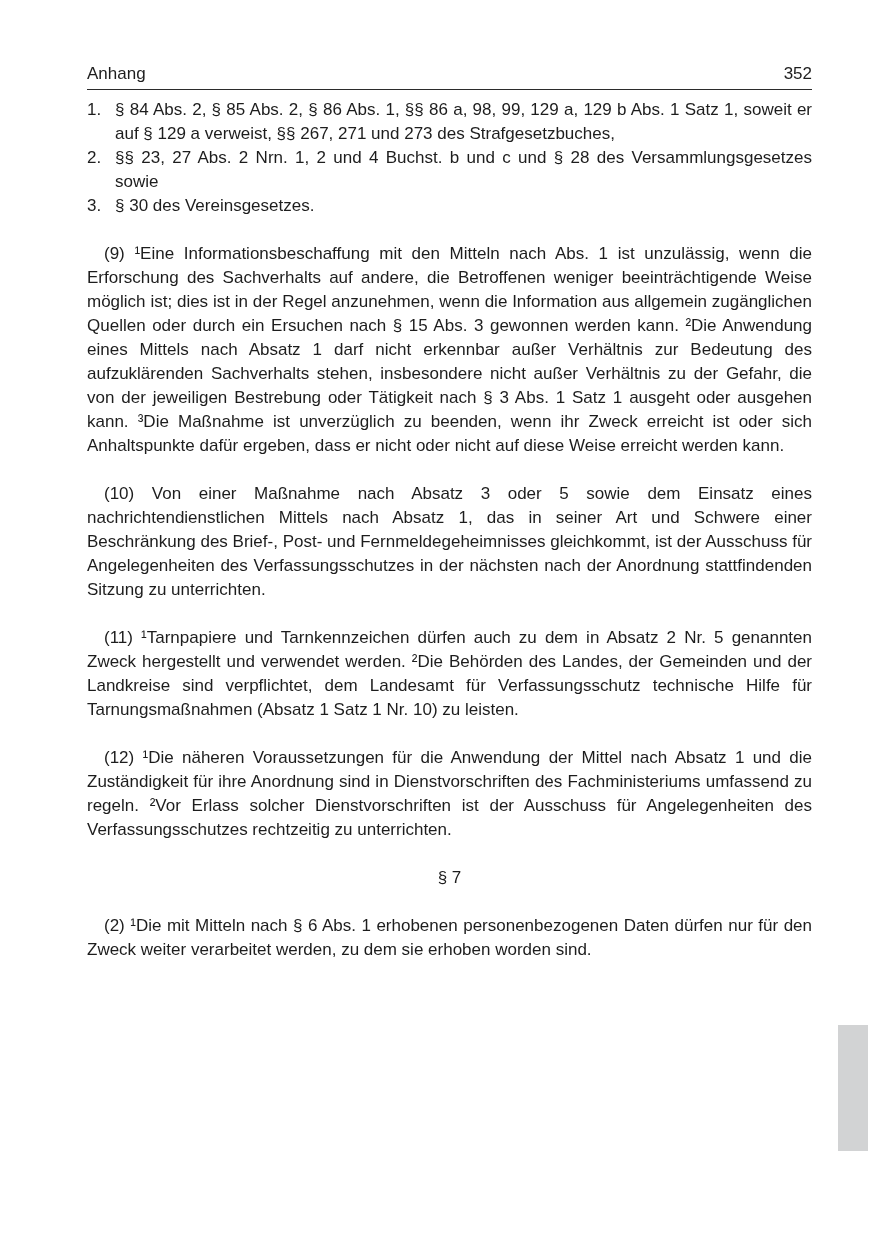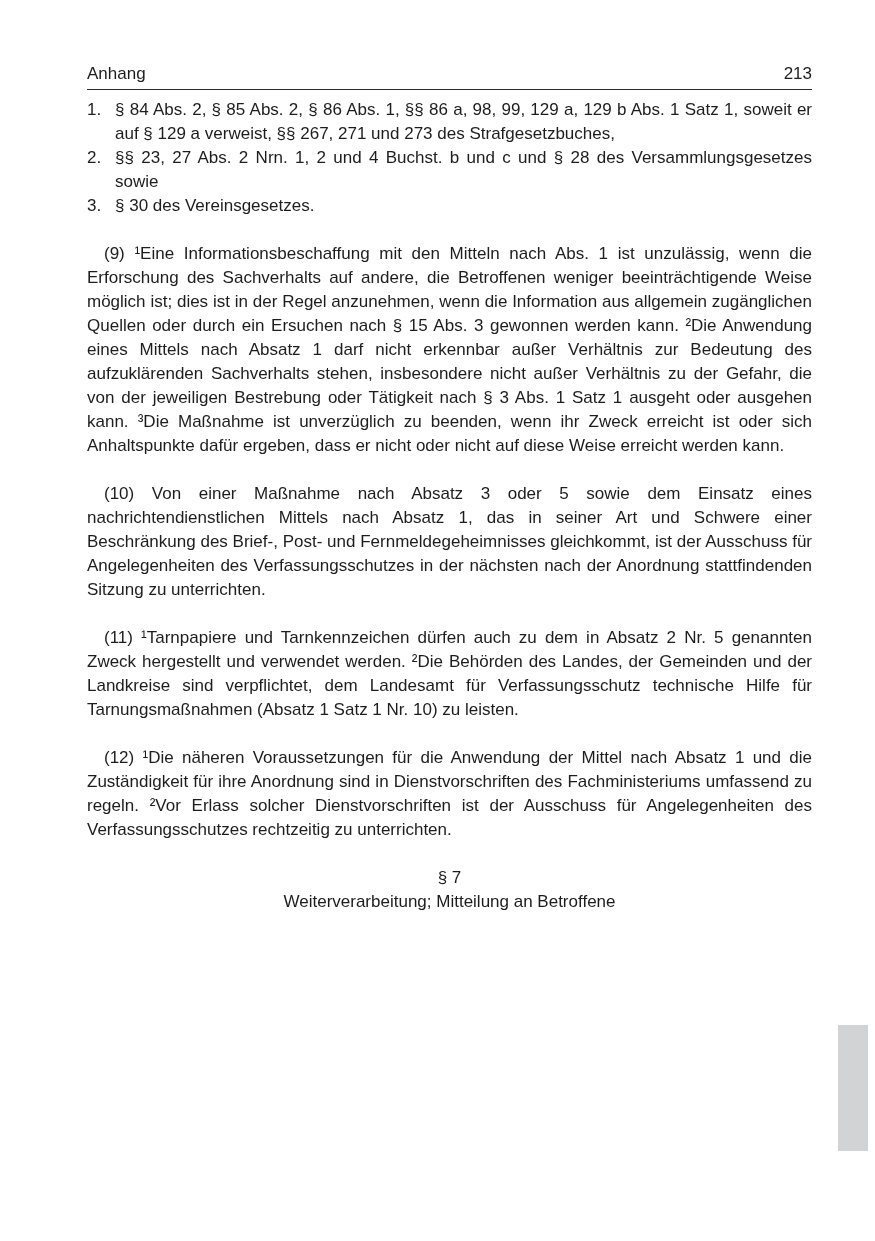--- a/index.html
+++ b/index.html
@@ -51,21 +51,21 @@
     background: #d2d3d4;
   }
 </style>
 </head>
 <body>
 
 <div class="page">
 
   <div class="running-header">
     <span>Anhang</span>
-    <span>213</span>
+    <span>352</span>
   </div>
 
   <div class="content">
 
     <div class="num-list">
       <div class="list-row">
         <span class="list-num">1.</span>
         <span class="list-text">§ 84 Abs. 2, § 85 Abs. 2, § 86 Abs. 1, §§ 86 a, 98, 99, 129 a, 129 b Abs. 1 Satz 1, soweit er auf § 129 a verweist, §§ 267, 271 und 273 des Strafgesetzbuches,</span>
       </div>
       <div class="list-row">
@@ -78,21 +78,21 @@
       </div>
     </div>
 
     <p class="para indent">(9) ¹Eine Informationsbeschaffung mit den Mitteln nach Abs. 1 ist unzulässig, wenn die Erforschung des Sachverhalts auf andere, die Betroffenen weniger beeinträchtigende Weise möglich ist; dies ist in der Regel anzunehmen, wenn die Information aus allgemein zugänglichen Quellen oder durch ein Ersuchen nach § 15 Abs. 3 gewonnen werden kann. ²Die Anwendung eines Mittels nach Absatz 1 darf nicht erkennbar außer Verhältnis zur Bedeutung des aufzuklärenden Sachverhalts stehen, insbesondere nicht außer Verhältnis zu der Gefahr, die von der jeweiligen Bestrebung oder Tätigkeit nach § 3 Abs. 1 Satz 1 ausgeht oder ausgehen kann. ³Die Maßnahme ist unverzüglich zu beenden, wenn ihr Zweck erreicht ist oder sich Anhaltspunkte dafür ergeben, dass er nicht oder nicht auf diese Weise erreicht werden kann.</p>
     <p class="para indent">(10) Von einer Maßnahme nach Absatz 3 oder 5 sowie dem Einsatz eines nachrichtendienstlichen Mittels nach Absatz 1, das in seiner Art und Schwere einer Beschränkung des Brief-, Post- und Fernmeldegeheimnisses gleichkommt, ist der Ausschuss für Angelegenheiten des Verfassungsschutzes in der nächsten nach der Anordnung stattfindenden Sitzung zu unterrichten.</p>
     <p class="para indent">(11) ¹Tarnpapiere und Tarnkennzeichen dürfen auch zu dem in Absatz 2 Nr. 5 genannten Zweck hergestellt und verwendet werden. ²Die Behörden des Landes, der Gemeinden und der Landkreise sind verpflichtet, dem Landesamt für Verfassungsschutz technische Hilfe für Tarnungsmaßnahmen (Absatz 1 Satz 1 Nr. 10) zu leisten.</p>
     <p class="para indent">(12) ¹Die näheren Voraussetzungen für die Anwendung der Mittel nach Absatz 1 und die Zuständigkeit für ihre Anordnung sind in Dienstvorschriften des Fachministeriums umfassend zu regeln. ²Vor Erlass solcher Dienstvorschriften ist der Ausschuss für Angelegenheiten des Verfassungsschutzes rechtzeitig zu unterrichten.</p>
 
     <div class="section-head">
       <div>§ 7</div>
-      <div>Weiterverarbeitung; Mitteilung an Betroffene</div>
     </div>
 
+    <p class="para indent last">(2) ¹Die mit Mitteln nach § 6 Abs. 1 erhobenen personenbezogenen Daten dürfen nur für den Zweck weiter verarbeitet werden, zu dem sie erhoben worden sind.</p>
 
   </div>
 
   <div class="margin-tab"></div>
 
 </div>
 
 </body></html>

